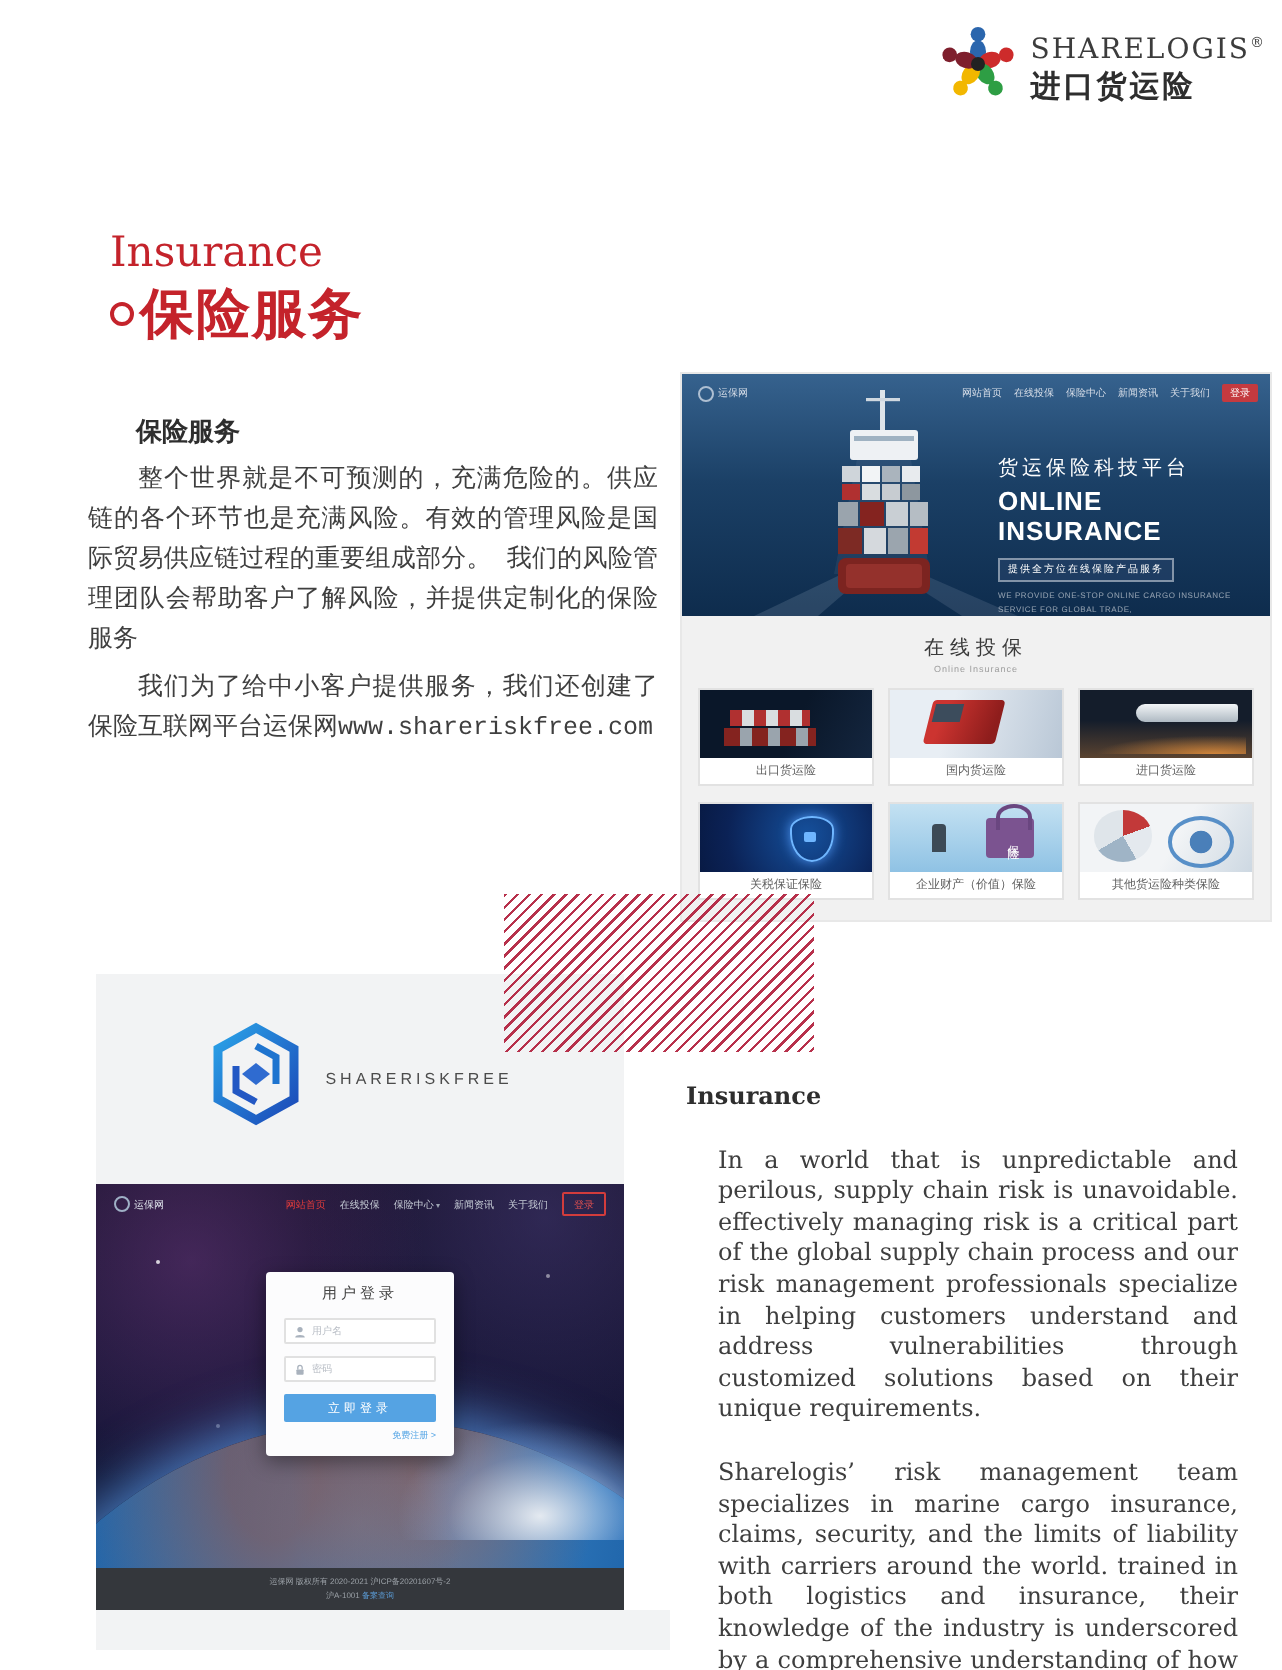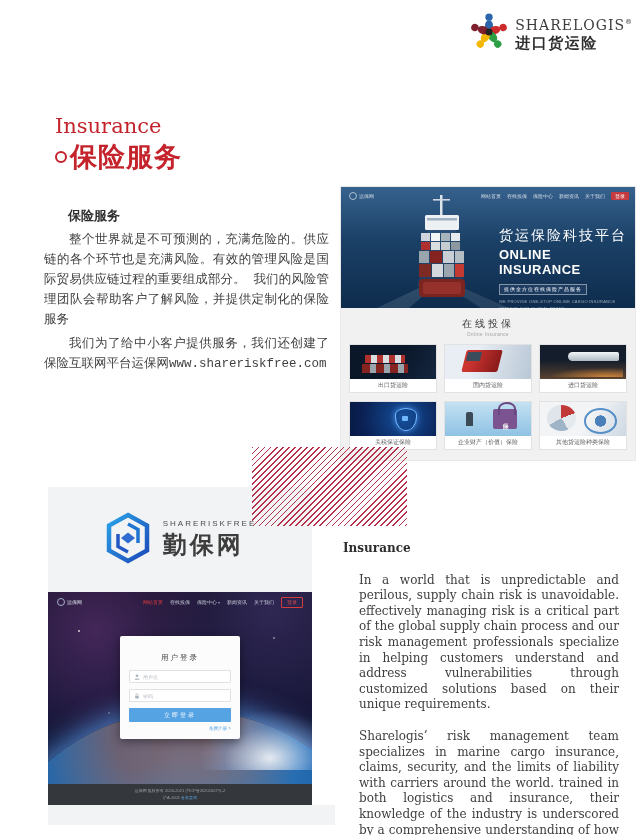--- a/index.html
+++ b/index.html
@@ -30,21 +30,21 @@
   .shot1 { position:absolute; left:341px; top:187px; width:294px; box-shadow:0 0 0 1px #e8e8e8; }
   .hero { position:relative; height:121px; overflow:hidden;
           background:linear-gradient(180deg,#36628e 0%,#1b4066 45%,#0e2c4d 100%); }
   .hero svg { position:absolute; left:28px; top:0; }
   .hero-nav { position:absolute; top:5px; left:8px; right:6px; display:flex; align-items:center; font-size:5px; color:#d7dee8; z-index:3; }
   .hero-logo { display:flex; align-items:center; gap:2px; }
   .hero-logo-ring { width:8px; height:8px; border:1px solid #aebfd2; border-radius:50%; }
   .hero-links { margin-left:auto; display:flex; gap:6px; align-items:center; }
   .hero-cta { background:#c43a3f; color:#fff; padding:1px 4px; border-radius:1px; }
   .hero-copy { position:absolute; left:158px; top:40px; color:#fff; z-index:2; width:128px; }
-  .hero-zh { font-size:14px; letter-spacing:2px; }
+  .hero-zh { font-size:10px; letter-spacing:2px; }
   .hero-en { font-size:13px; font-weight:bold; letter-spacing:.5px; margin-top:2px; }
   .hero-tagbox { display:inline-block; margin-top:4px; border:1px solid rgba(255,255,255,.45);
                  background:rgba(40,70,110,.55); font-size:5px; letter-spacing:1px; padding:1.5px 4px; }
   .hero-desc { margin-top:4px; font-size:4px; line-height:1.7; color:rgba(255,255,255,.55); letter-spacing:.3px; }
 
   .sect { background:#f1f1f1; padding:9px 8px 10px; }
   .sect-title { text-align:center; font-size:10px; letter-spacing:3px; color:#3a3a3a; }
   .sect-sub { text-align:center; font-size:4.5px; color:#9d9d9d; margin-top:1px; letter-spacing:.5px; }
   .grid { margin-top:7px; display:grid; grid-template-columns:repeat(3,1fr); gap:8px 7px; }
   .card { background:#fff; border:1px solid #e2e2e2; }
@@ -113,22 +113,22 @@
 
   .login-nav { position:absolute; top:0; left:0; right:0; height:20px; display:flex; align-items:center;
                padding:0 9px; font-size:5px; z-index:3; }
   .ln-logo { display:flex; align-items:center; gap:2px; color:#dfe4ec; }
   .ln-ring { width:8px; height:8px; border:1px solid #9fb0c6; border-radius:50%; }
   .ln-links { margin-left:auto; display:flex; gap:7px; align-items:center; color:#c6ccd6; }
   .ln-active { color:#e03b3b; }
   .ln-caret { font-size:4px; color:#9aa2b0; }
   .ln-cta { border:1px solid #d23c3c; color:#e05050; padding:1.5px 5px; border-radius:1px; }
 
-  .login-card { position:absolute; left:50%; transform:translateX(-50%); top:44px; width:120px; z-index:4;
-                background:#fcfcfd; border-radius:2px; padding:17px 9px 8px; box-shadow:0 3px 10px rgba(0,0,0,.4); }
+  .login-card { position:absolute; left:50%; transform:translateX(-50%); top:44px; width:94px; z-index:4;
+                background:#fcfcfd; border-radius:2px; padding:6px 9px 8px; box-shadow:0 3px 10px rgba(0,0,0,.4); }
   .lc-title { text-align:center; font-size:7.5px; color:#444; letter-spacing:2px; margin-bottom:7px; }
   .field { height:13px; border:1px solid #e1e1e1; background:#fff; display:flex; align-items:center;
            gap:3px; padding:0 4px; margin-bottom:6px; border-radius:1px; }
   .field svg { flex:0 0 auto; }
   .ph { font-size:5px; color:#b8bdc5; }
   .lc-btn { height:14px; background:#55a3e3; color:#fff; font-size:6px; letter-spacing:2px;
             display:flex; align-items:center; justify-content:center; border-radius:1px; }
   .lc-reg { text-align:right; font-size:4.5px; color:#57a6e5; margin-top:4px; }
 
   .shot-footer { position:absolute; left:0; right:0; bottom:0; height:21px; background:#34373c;
@@ -294,21 +294,20 @@
             </linearGradient>
           </defs>
           <polygon points="24,3 43,13.5 43,38.5 24,49 5,38.5 5,13.5" fill="none" stroke="url(#hx)" stroke-width="4.5"></polygon>
           <polyline points="24,12 34,17.5 34,31" fill="none" stroke="#1e74cf" stroke-width="3.5"></polyline>
           <polyline points="24,40 14,34.5 14,22" fill="none" stroke="#2358c4" stroke-width="3.5"></polyline>
           <polygon points="24,20.5 31,26 24,31.5 17,26" fill="#2f6bd0"></polygon>
         </svg>
       </span>
       <span class="rf-txt">
         <div class="rf-en">SHARERISKFREE</div>
-        <div class="rf-zh">勤保网</div>
       </span>
     </div>
 
     <div class="login-shot">
       <span class="star" style="left:30px;top:38px"></span>
       <span class="star" style="left:120px;top:60px;opacity:.5"></span>
       <span class="star" style="left:225px;top:45px;opacity:.6"></span>
       <span class="star" style="left:60px;top:120px;opacity:.4"></span>
       <div class="earth"></div>
       <div class="earth-glint"></div>

